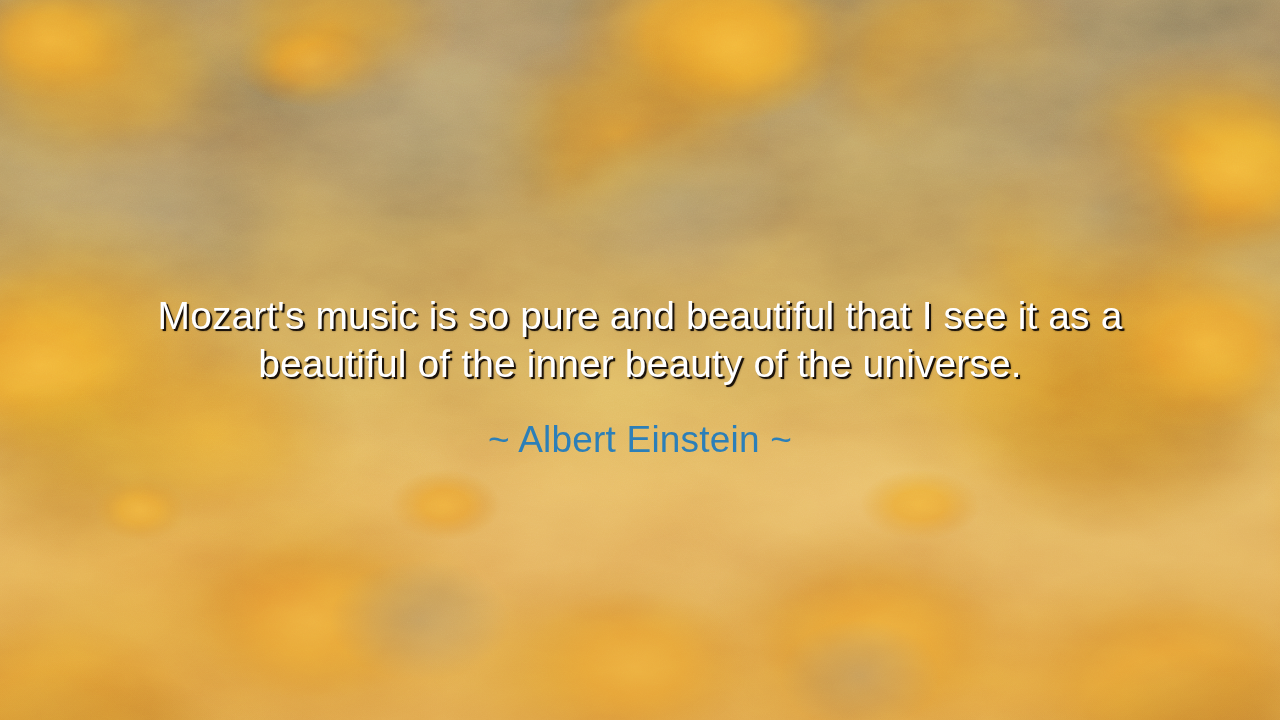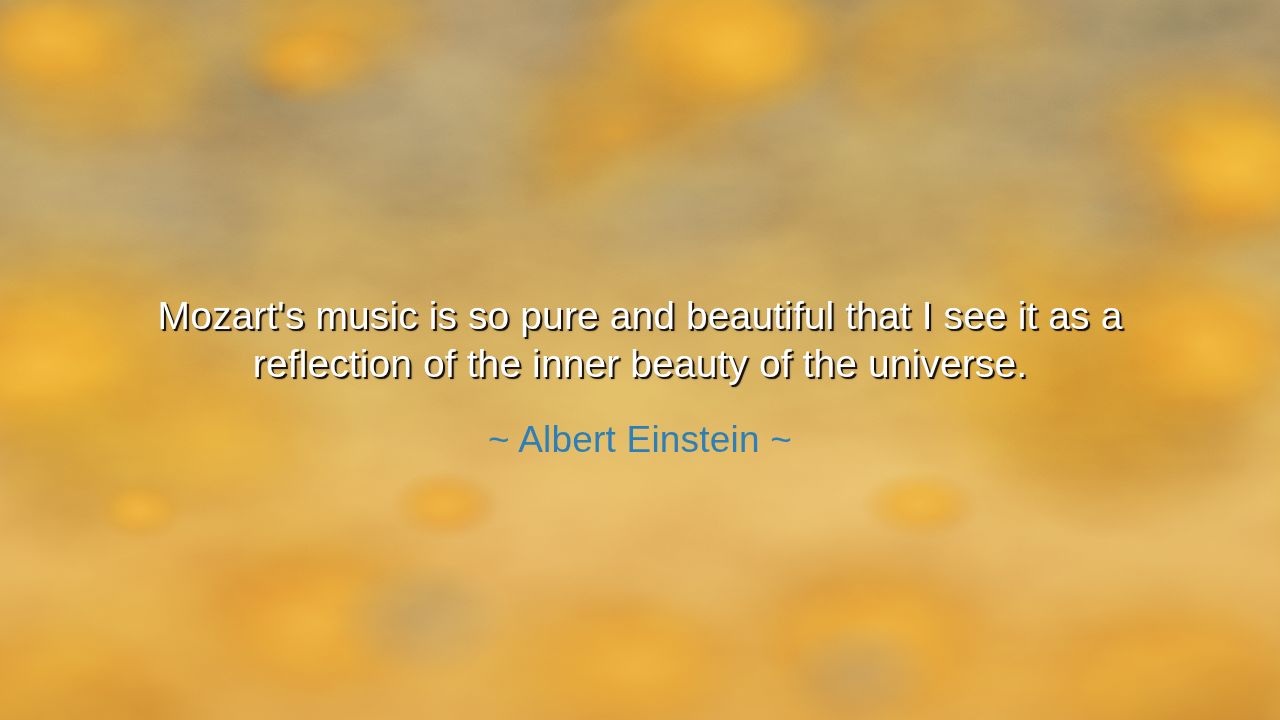--- a/index.html
+++ b/index.html
@@ -273,20 +273,20 @@
     <rect width="1280" height="720" filter="url(#fgrain)"></rect>
   </svg>
 
   <div class="bottom-lift"></div>
   <div class="vignette"></div>
 
   <div class="overlay">
 
     <div class="quote-block">
       <p class="quote-text">Mozart's music is so pure and beautiful that I see it as a</p>
-      <p class="quote-text">reflection of the inner beauty of the universe.</p>
+      <p class="quote-text">beautiful of the inner beauty of the universe.</p>
     </div>
 
     <p class="attribution">~ Albert Einstein ~</p>
 
   </div>
 
 </div>
 
 </body></html>

